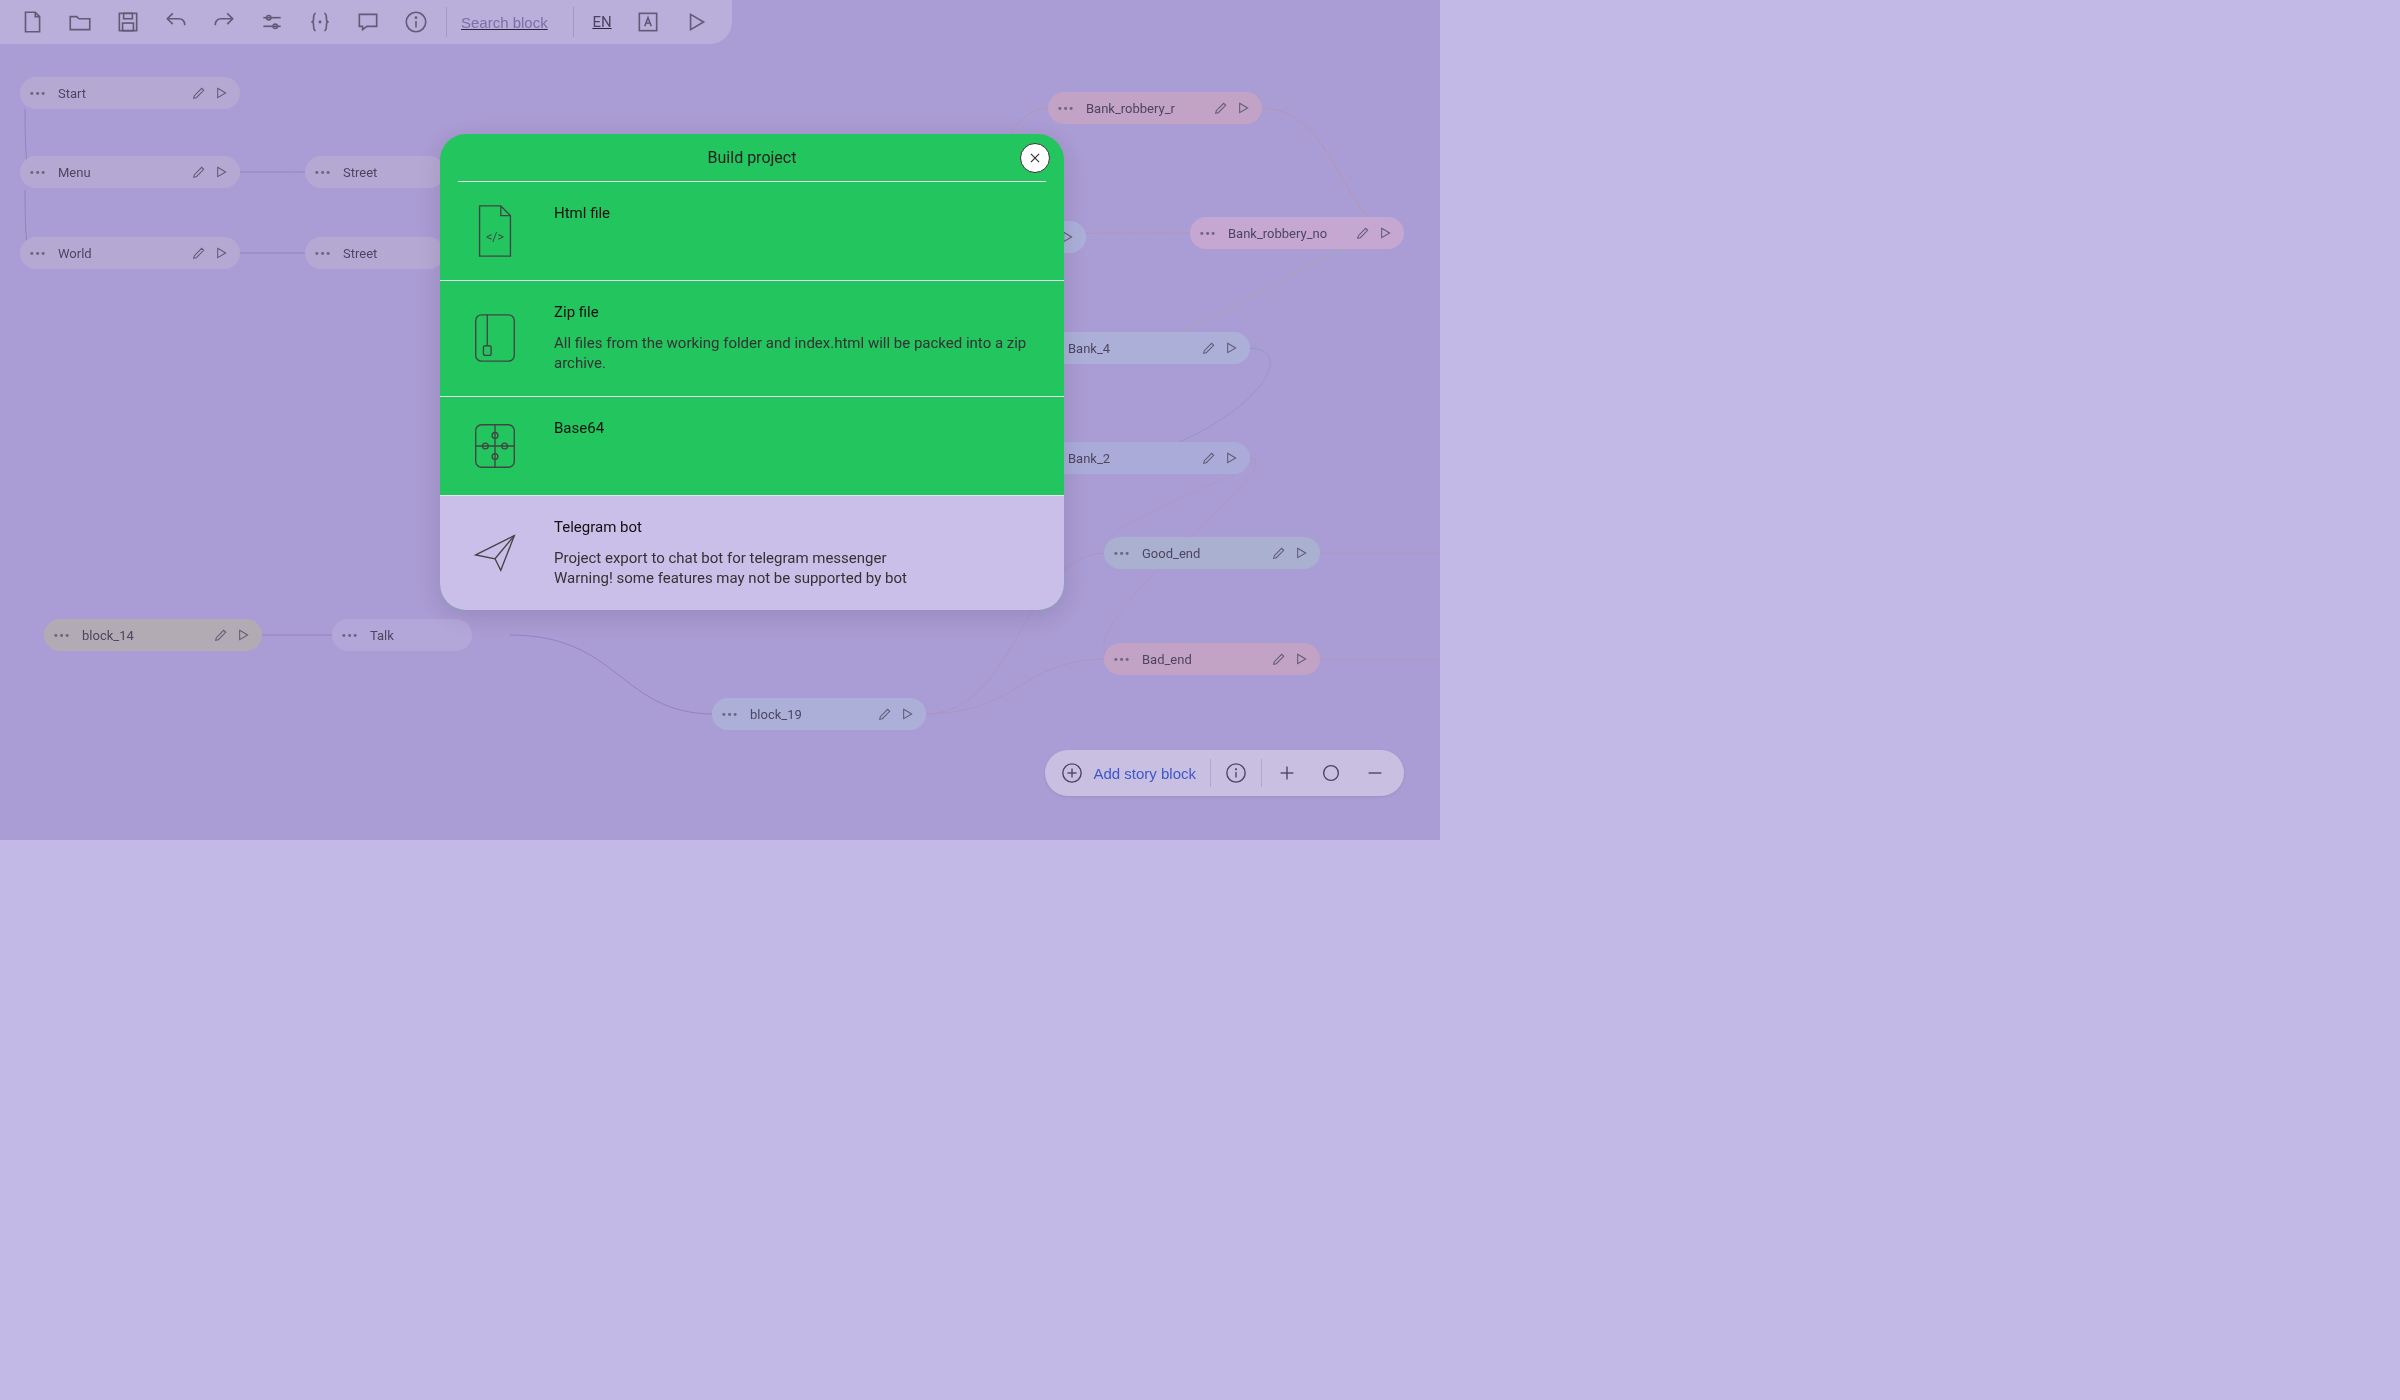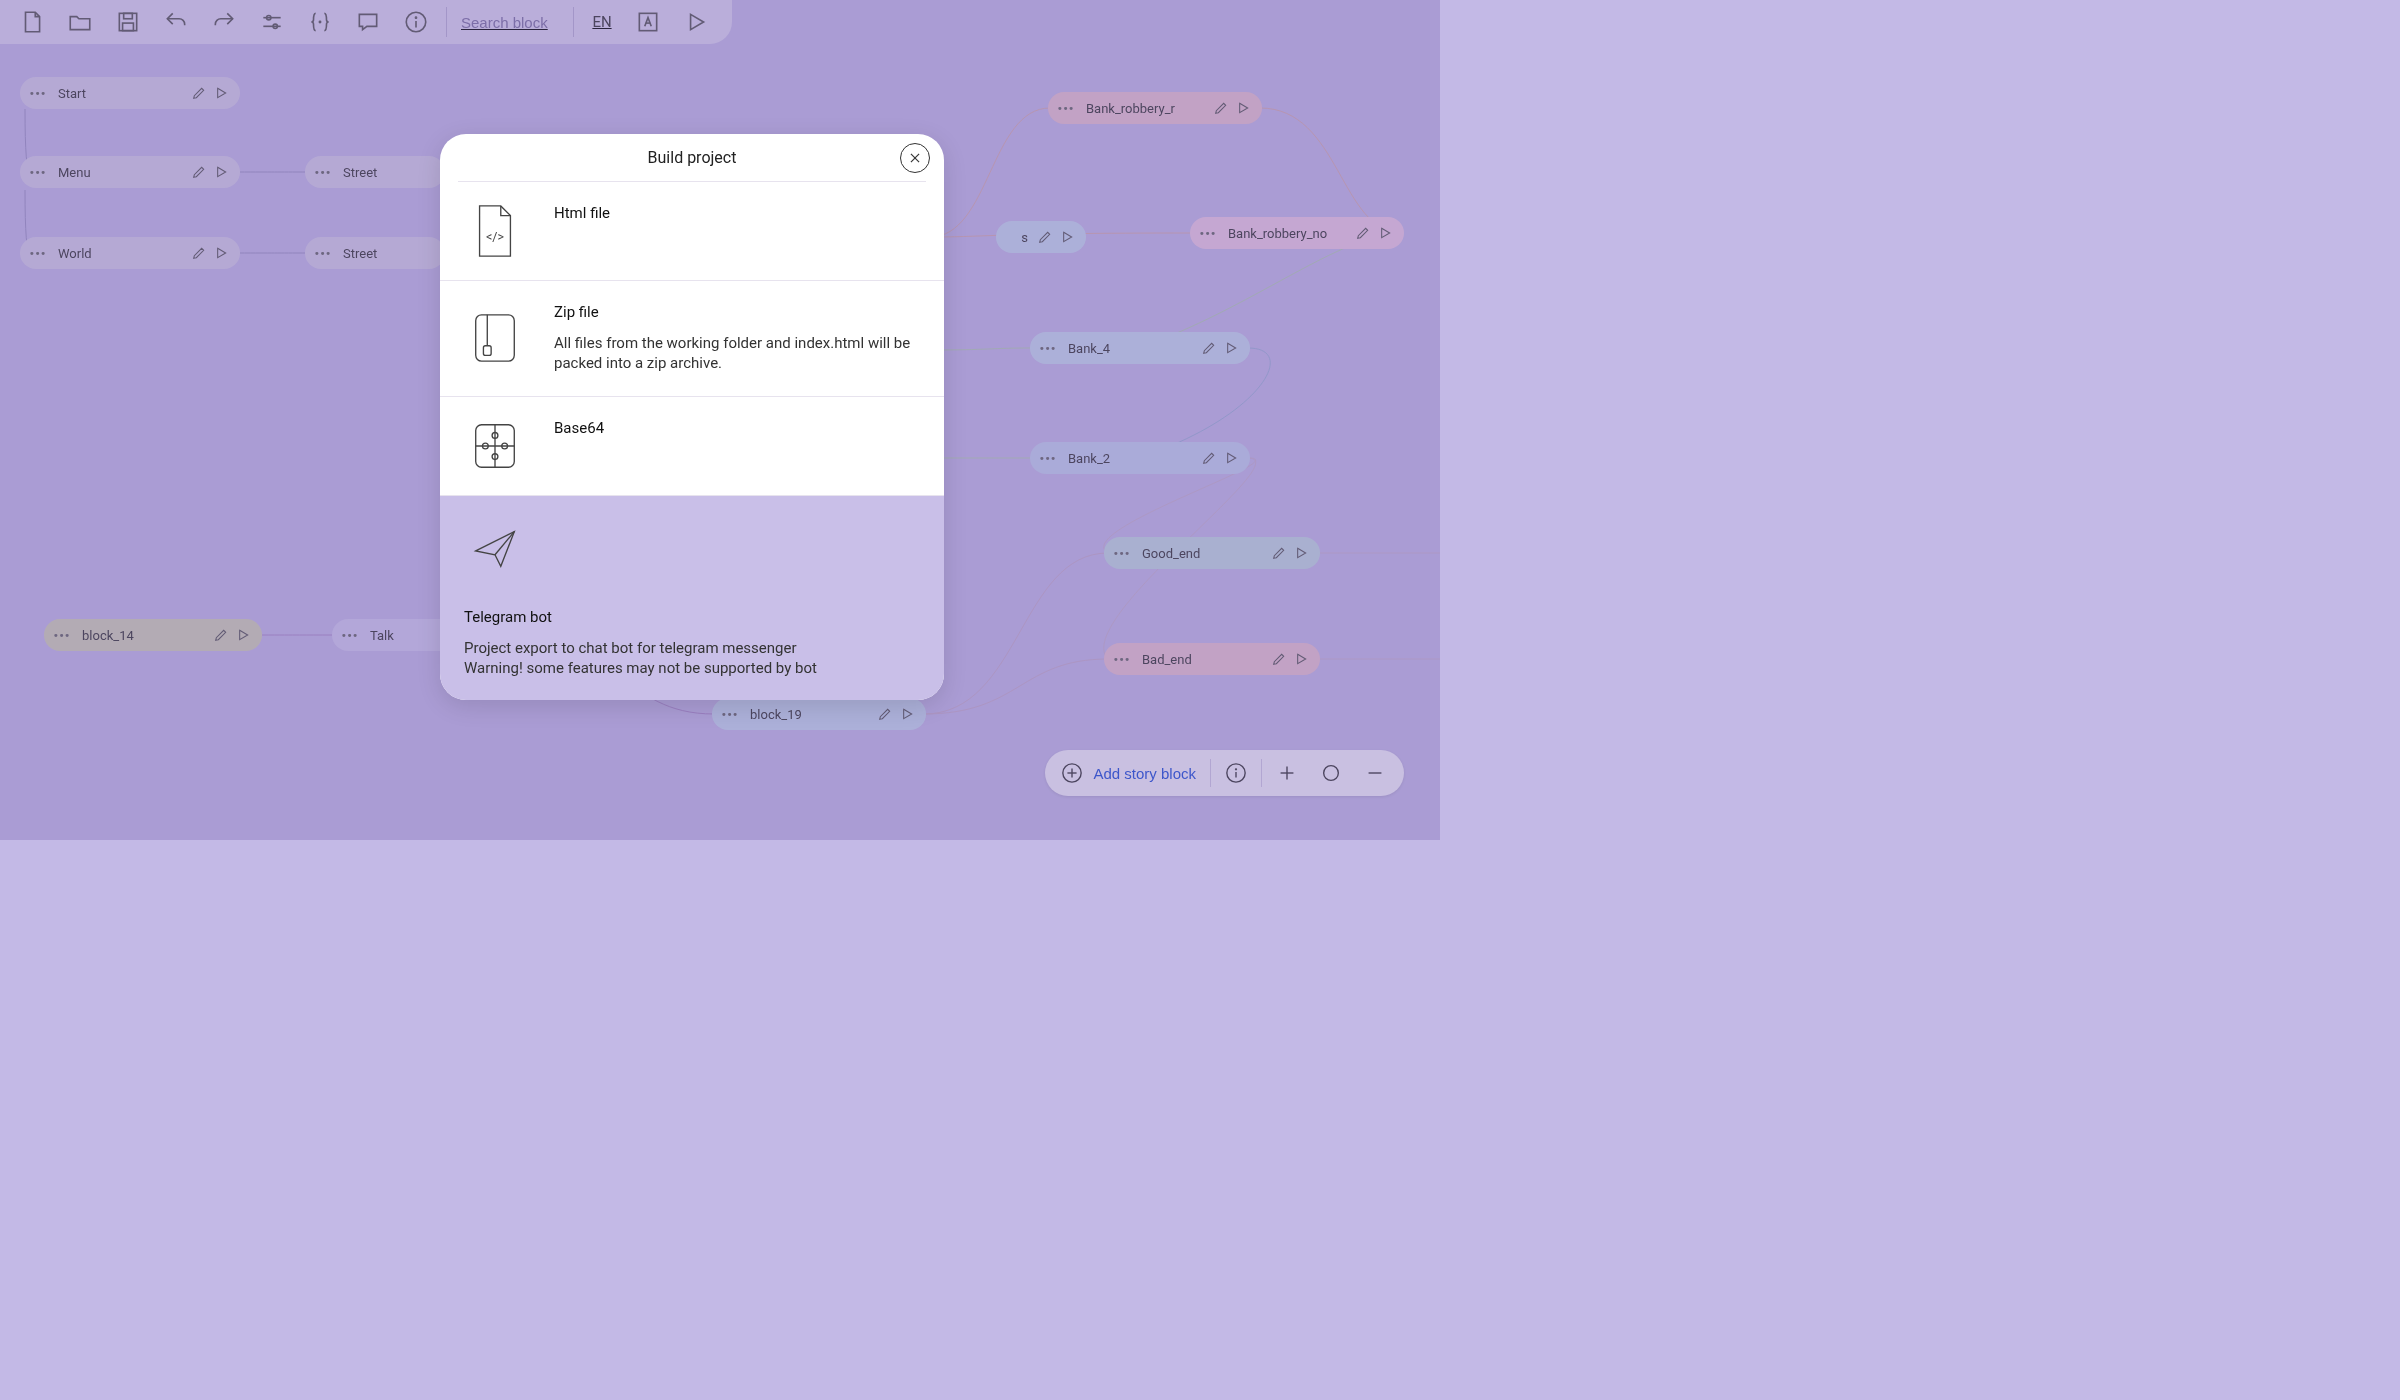--- a/index.html
+++ b/index.html
@@ -103,22 +103,22 @@
     color: #1d4ed8; font-size: 15px;
     padding: 0 8px;
   }
   .fab-btn svg { width: 22px; height: 22px; stroke:#333; fill:none; stroke-width:1.5;}
   .fab-sep { width:1px; height: 28px; background:#d0c8e4; }
 
   
   .modal {
     position: absolute;
     left: 440px; top: 134px;
-    width: 504px;
-    background: #ffffff;
+    width: 624px;
+    background: #22c55e;
     border-radius: 26px;
     overflow: hidden;
     box-shadow: 0 6px 24px rgba(0,0,0,0.12);
   }
   .modal-head {
     height: 48px;
     display: flex; align-items: center; justify-content: center;
     border-bottom: 1px solid #e7e3ee;
     position: relative;
     font-size: 16px; color: #222;
@@ -132,21 +132,21 @@
     cursor: pointer;
     background: #fff;
   }
   .modal-close svg { width: 14px; height: 14px; stroke:#333; stroke-width:2;}
   .modal-item {
     display: flex; gap: 28px;
     padding: 22px 24px;
     border-bottom: 1px solid #e7e3ee;
     cursor: pointer;
   }
-  .modal-item:last-child { border-bottom: none; flex-direction: column; }
+  .modal-item:last-child { border-bottom: none; }
   .modal-item.selected { background: #c9bfe8; }
   .modal-ic {
     width: 62px; flex: 0 0 62px;
     display: flex; align-items: center; justify-content: center;
   }
   .modal-ic svg { width: 50px; height: 54px; stroke:#444; fill:none; stroke-width:1.4; }
   .modal-text { flex:1; }
   .modal-title { font-size: 15px; color:#111; margin-bottom: 12px; }
   .modal-desc  { font-size: 15px; color:#333; line-height: 1.35; }
 

